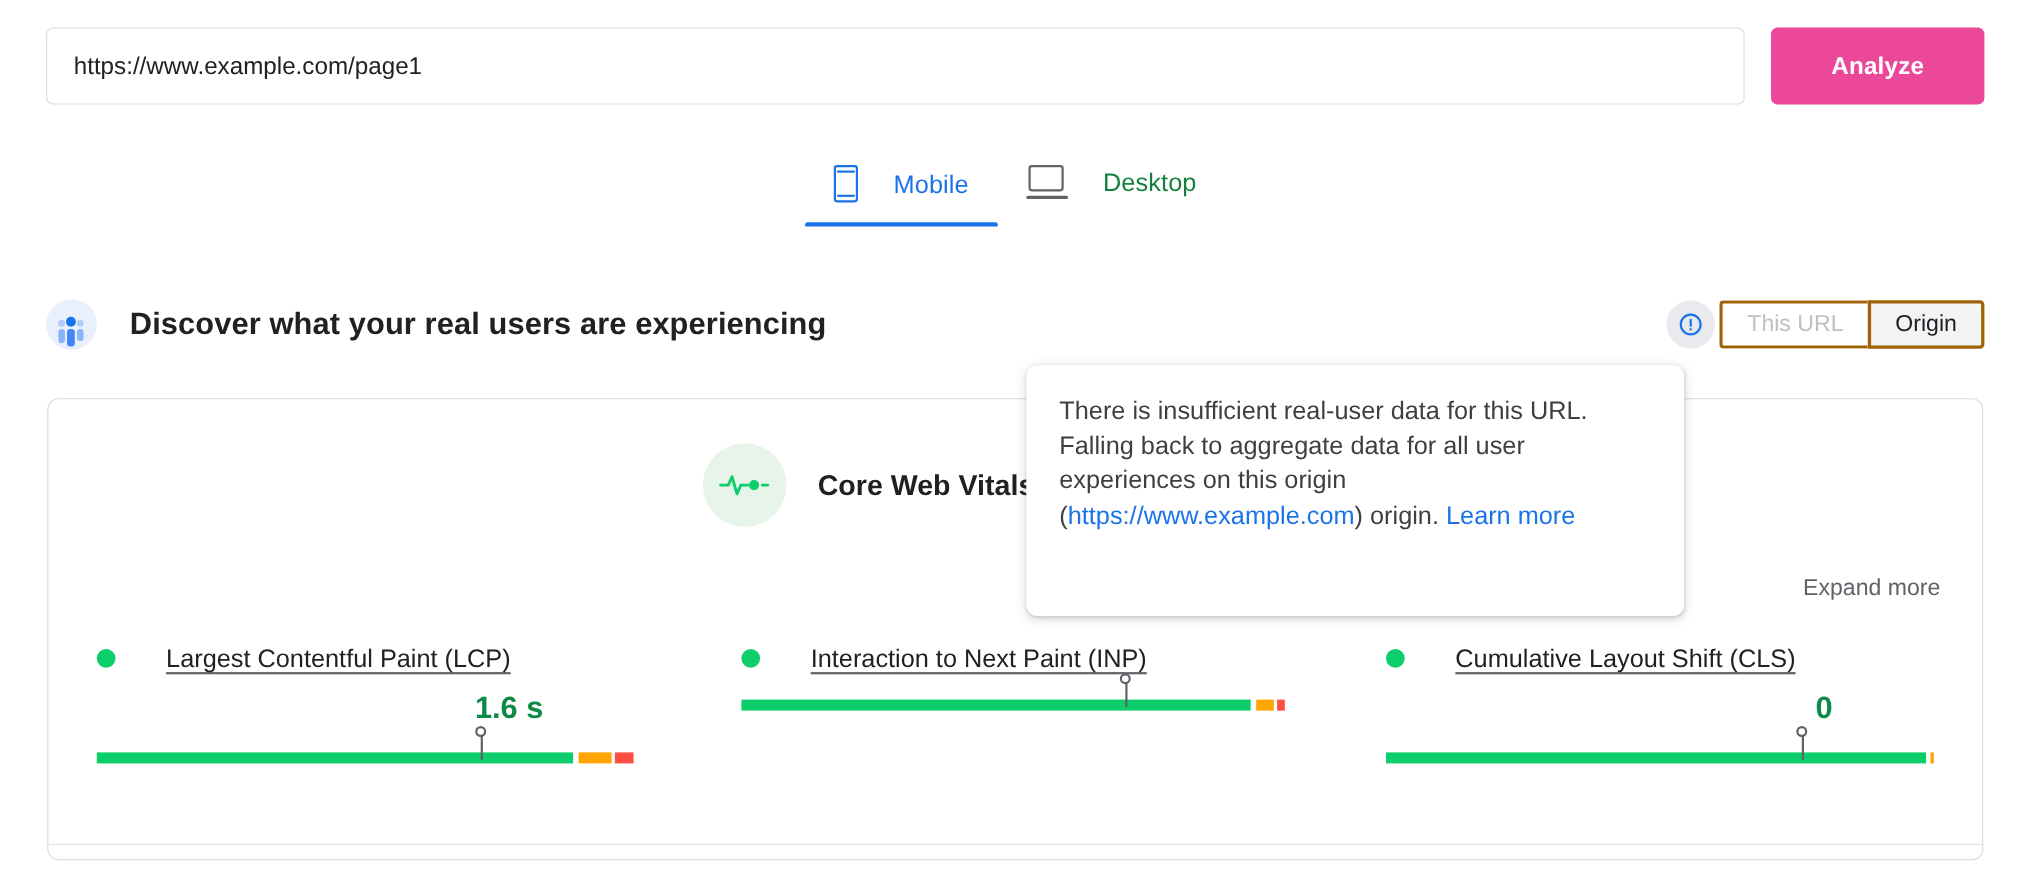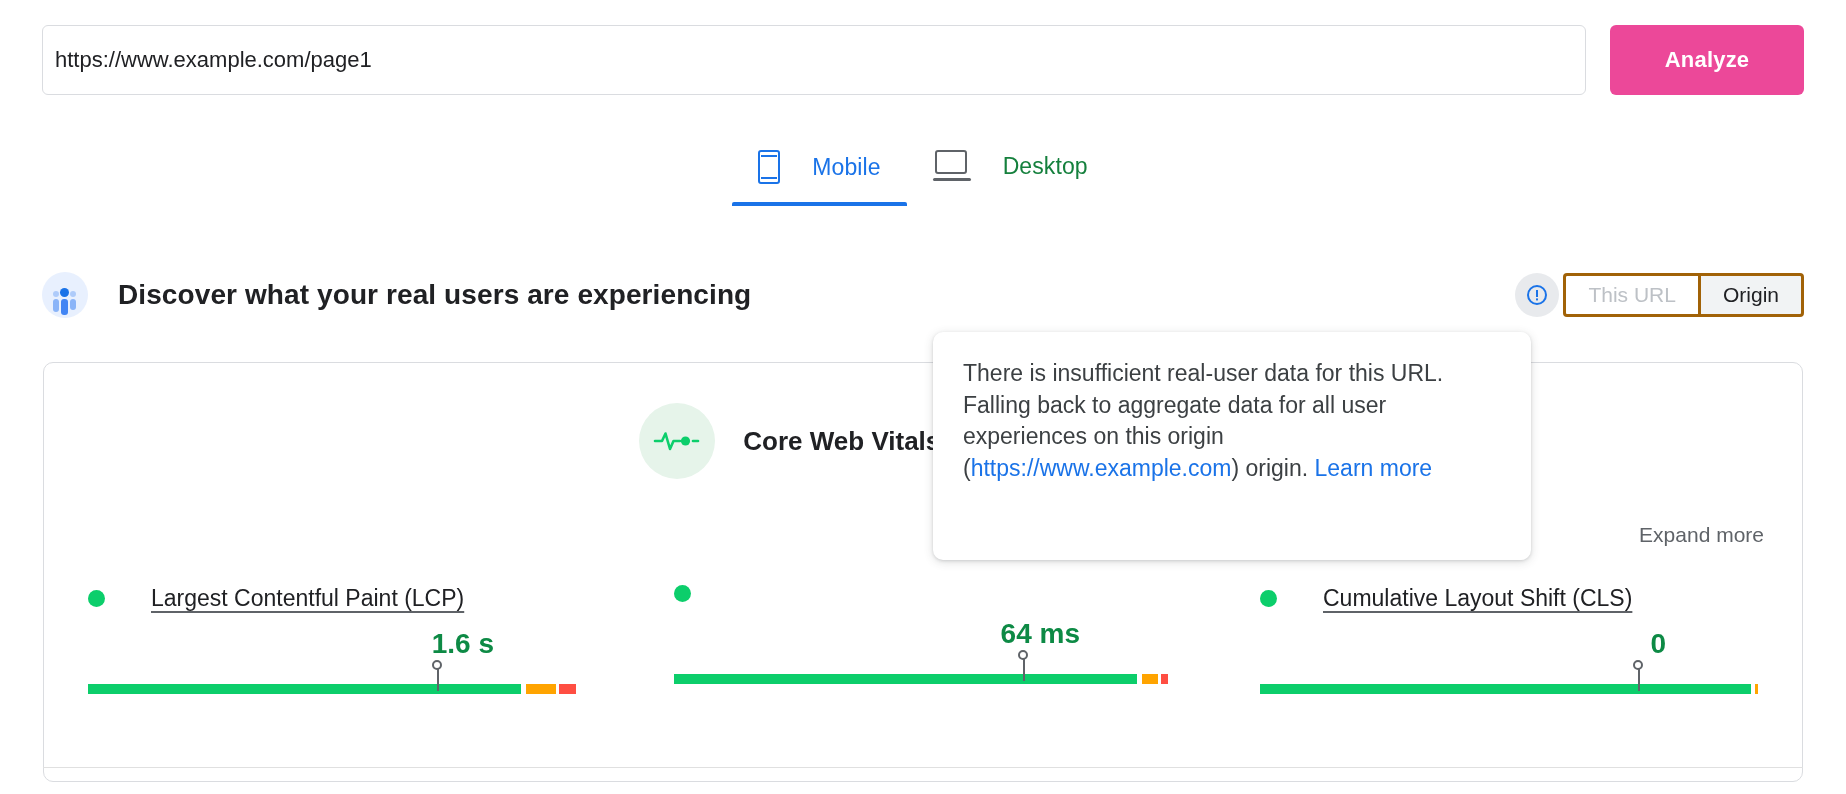--- a/index.html
+++ b/index.html
@@ -15,21 +15,21 @@
   .url-row {
     position: absolute; left: 42px; top: 25px;
     width: 1762px; height: 70px;
     display: flex; align-items: flex-start; gap: 24px;
   }
   .url-field {
     width: 1544px; height: 70px;
     border: 1px solid #dadce0; border-radius: 6px;
     background: #fff;
     display: flex; align-items: center;
-    padding: 0 12px;
+    padding: 0 24px;
     font-size: 22px; color: #202124;
     font-family: "Liberation Sans", sans-serif;
     outline: none;
   }
   .analyze-btn {
     width: 194px; height: 70px;
     background: #ec4899; border: none; border-radius: 6px;
     color: #fff; font-size: 22px; font-weight: 600;
     font-family: "Liberation Sans", sans-serif;
     cursor: pointer;
@@ -270,22 +270,22 @@
           <div class="marker" style="left:70%">
             <span class="stem"></span>
               <span class="head"></span>
           </div>
         </div>
       </div>
 
       <div class="metric">
         <div class="metric-head">
           <span class="dot"></span>
-        </div>
-        <div class="metric-value">64 ms</div>
+          <span class="metric-name">Interaction to Next Paint (INP)</span>
+        </div>
         <div class="bar-wrap">
           <div class="bar">
             <div class="seg-green" style="width:93%"></div>
             <div class="gap" style="width:1%"></div>
             <div class="seg-orange" style="width:3.2%"></div>
             <div class="gap" style="width:0.6%"></div>
             <div class="seg-red" style="width:1.4%"></div>
           </div>
           <div class="marker" style="left:70%">
             <span class="stem"></span>

